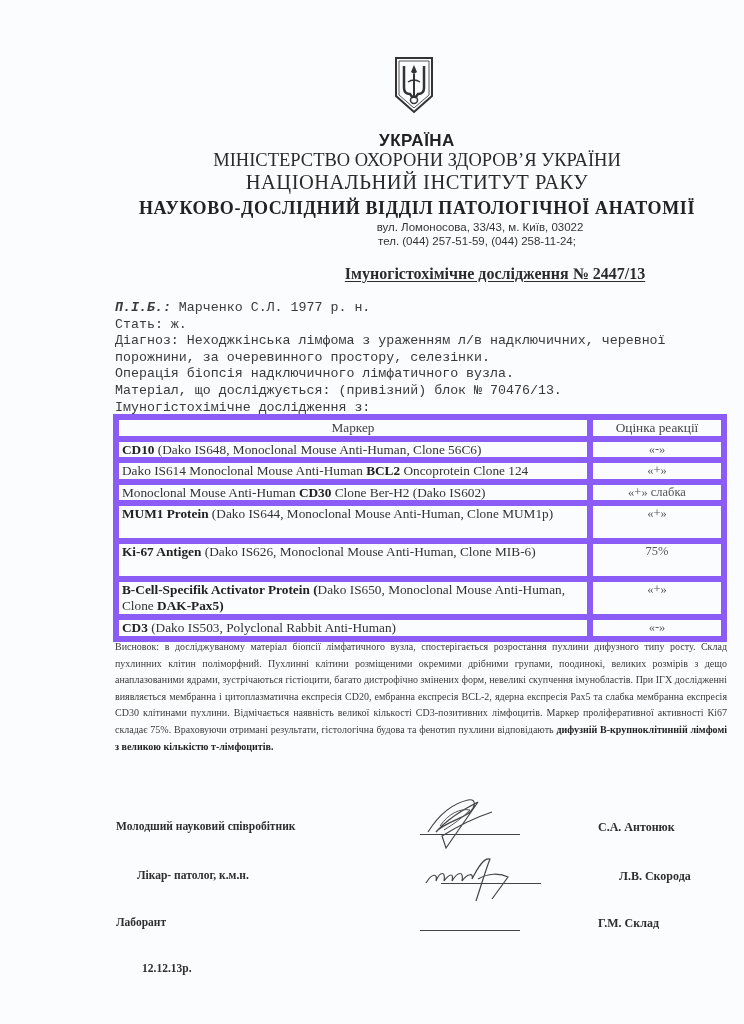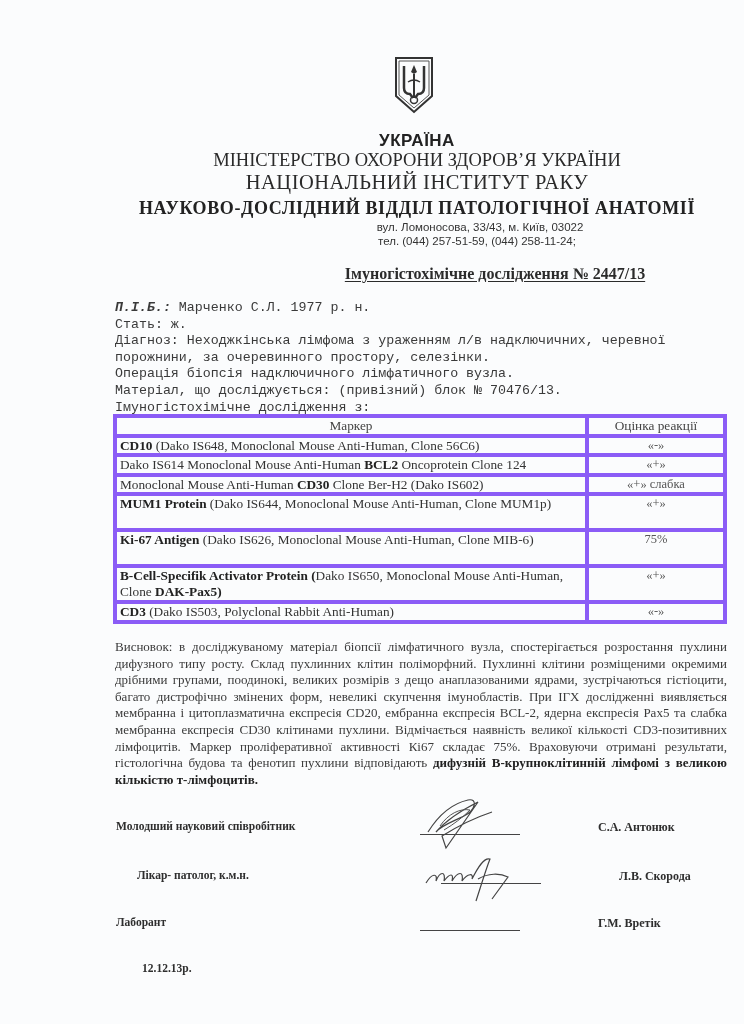--- a/index.html
+++ b/index.html
@@ -25,31 +25,31 @@
   .info { position: absolute; left: 115px; top: 300px; width: 620px; font-size: 13.3px; line-height: 16.6px; color: #3a3a3a; font-family: Liberation Mono, monospace; }
   .info .lbl-bi { font-weight: bold; font-style: italic; }
   .info .line { white-space: nowrap; }
   .info .wrap { white-space: normal; }
 
   table.markers {
     position: absolute; left: 113px; top: 414px; width: 614px;
     border-collapse: collapse; font-size: 13.3px; color: #333;
   }
   table.markers td, table.markers th {
-    border: 4px solid #8b5cf6; padding: 0 3px; line-height: 15.5px; vertical-align: top; margin-left: 16px;
+    border: 6px solid #8b5cf6; padding: 0 3px; line-height: 15.5px; vertical-align: top; margin-left: 16px;
   }
   table.markers th { font-weight: normal; text-align: center; color: #444; }
   table.markers td.res { text-align: center; color: #555; font-size: 12.5px; }
   table.markers th.c1 { width: 462px; }
   table.markers tr.r2 td { height: 32px; }
   table.markers b { color: #222; }
 
   .concl {
     position: absolute; left: 115px; top: 639px; width: 612px;
-    font-size: 13px; line-height: 16.6px; color: #3a3a3a; text-align: justify;
+    font-size: 10px; line-height: 16.6px; color: #3a3a3a; text-align: justify;
   }
   .concl b { color: #222; }
 
   .sig-row { position: absolute; left: 0; width: 744px; height: 20px; font-size: 11.5px; font-weight: bold; color: #2e2e2e; }
   .sig-role { position: absolute; left: 116px; top: 0; white-space: nowrap; }
   .sig-line { position: absolute; left: 420px; top: 14px; width: 100px; border-top: 1px solid #444; }
   .sig-name { position: absolute; left: 598px; top: 0; white-space: nowrap; font-size: 12px; }
   .r-1 { top: 796px; margin-top: 24px; } .r-2 { top: 869px; margin-left: 21px; } .r-3 { top: 916px; }
   .date { position: absolute; left: 116px; top: 962px; font-size: 11.5px; font-weight: bold; color: #2e2e2e; margin-left: 26px; }
   .scribble { position: absolute; }
@@ -139,21 +139,21 @@
     <span class="sig-name">С.А. Антонюк</span>
   </div>
   <div class="sig-row r-2">
     <span class="sig-role">Лікар- патолог, к.м.н.</span>
     <span class="sig-line"></span>
     <span class="sig-name">Л.В. Скорода</span>
   </div>
   <div class="sig-row r-3">
     <span class="sig-role">Лаборант</span>
     <span class="sig-line"></span>
-    <span class="sig-name">Г.М. Вретік</span>
+    <span class="sig-name">Г.М. Склад</span>
   </div>
 
   <svg class="scribble" style="left:418px;top:796px;width:110px;height:56px" viewBox="0 0 110 56">
     <path d="M10 36 C20 20 32 8 50 4 C60 2 58 14 46 20 C34 26 22 30 18 36 C30 22 48 12 60 6 L28 52 L24 40 C40 30 56 22 74 16" fill="none" stroke="#444" stroke-width="1.2"></path>
     <path d="M22 30 C30 18 42 12 52 14 C44 22 36 28 26 34" fill="none" stroke="#555" stroke-width="1"></path>
   </svg>
   <svg class="scribble" style="left:422px;top:853px;width:110px;height:50px" viewBox="0 0 110 50">
     <path d="M4 30 C10 20 16 20 14 28 C18 18 24 18 22 28 C28 20 32 20 30 28 C36 18 42 18 40 28 C46 20 52 20 50 26 C56 14 62 4 68 6 C64 16 58 36 54 48 M56 26 C66 20 78 20 86 24 L70 46" fill="none" stroke="#444" stroke-width="1.2"></path>
   </svg>
 

